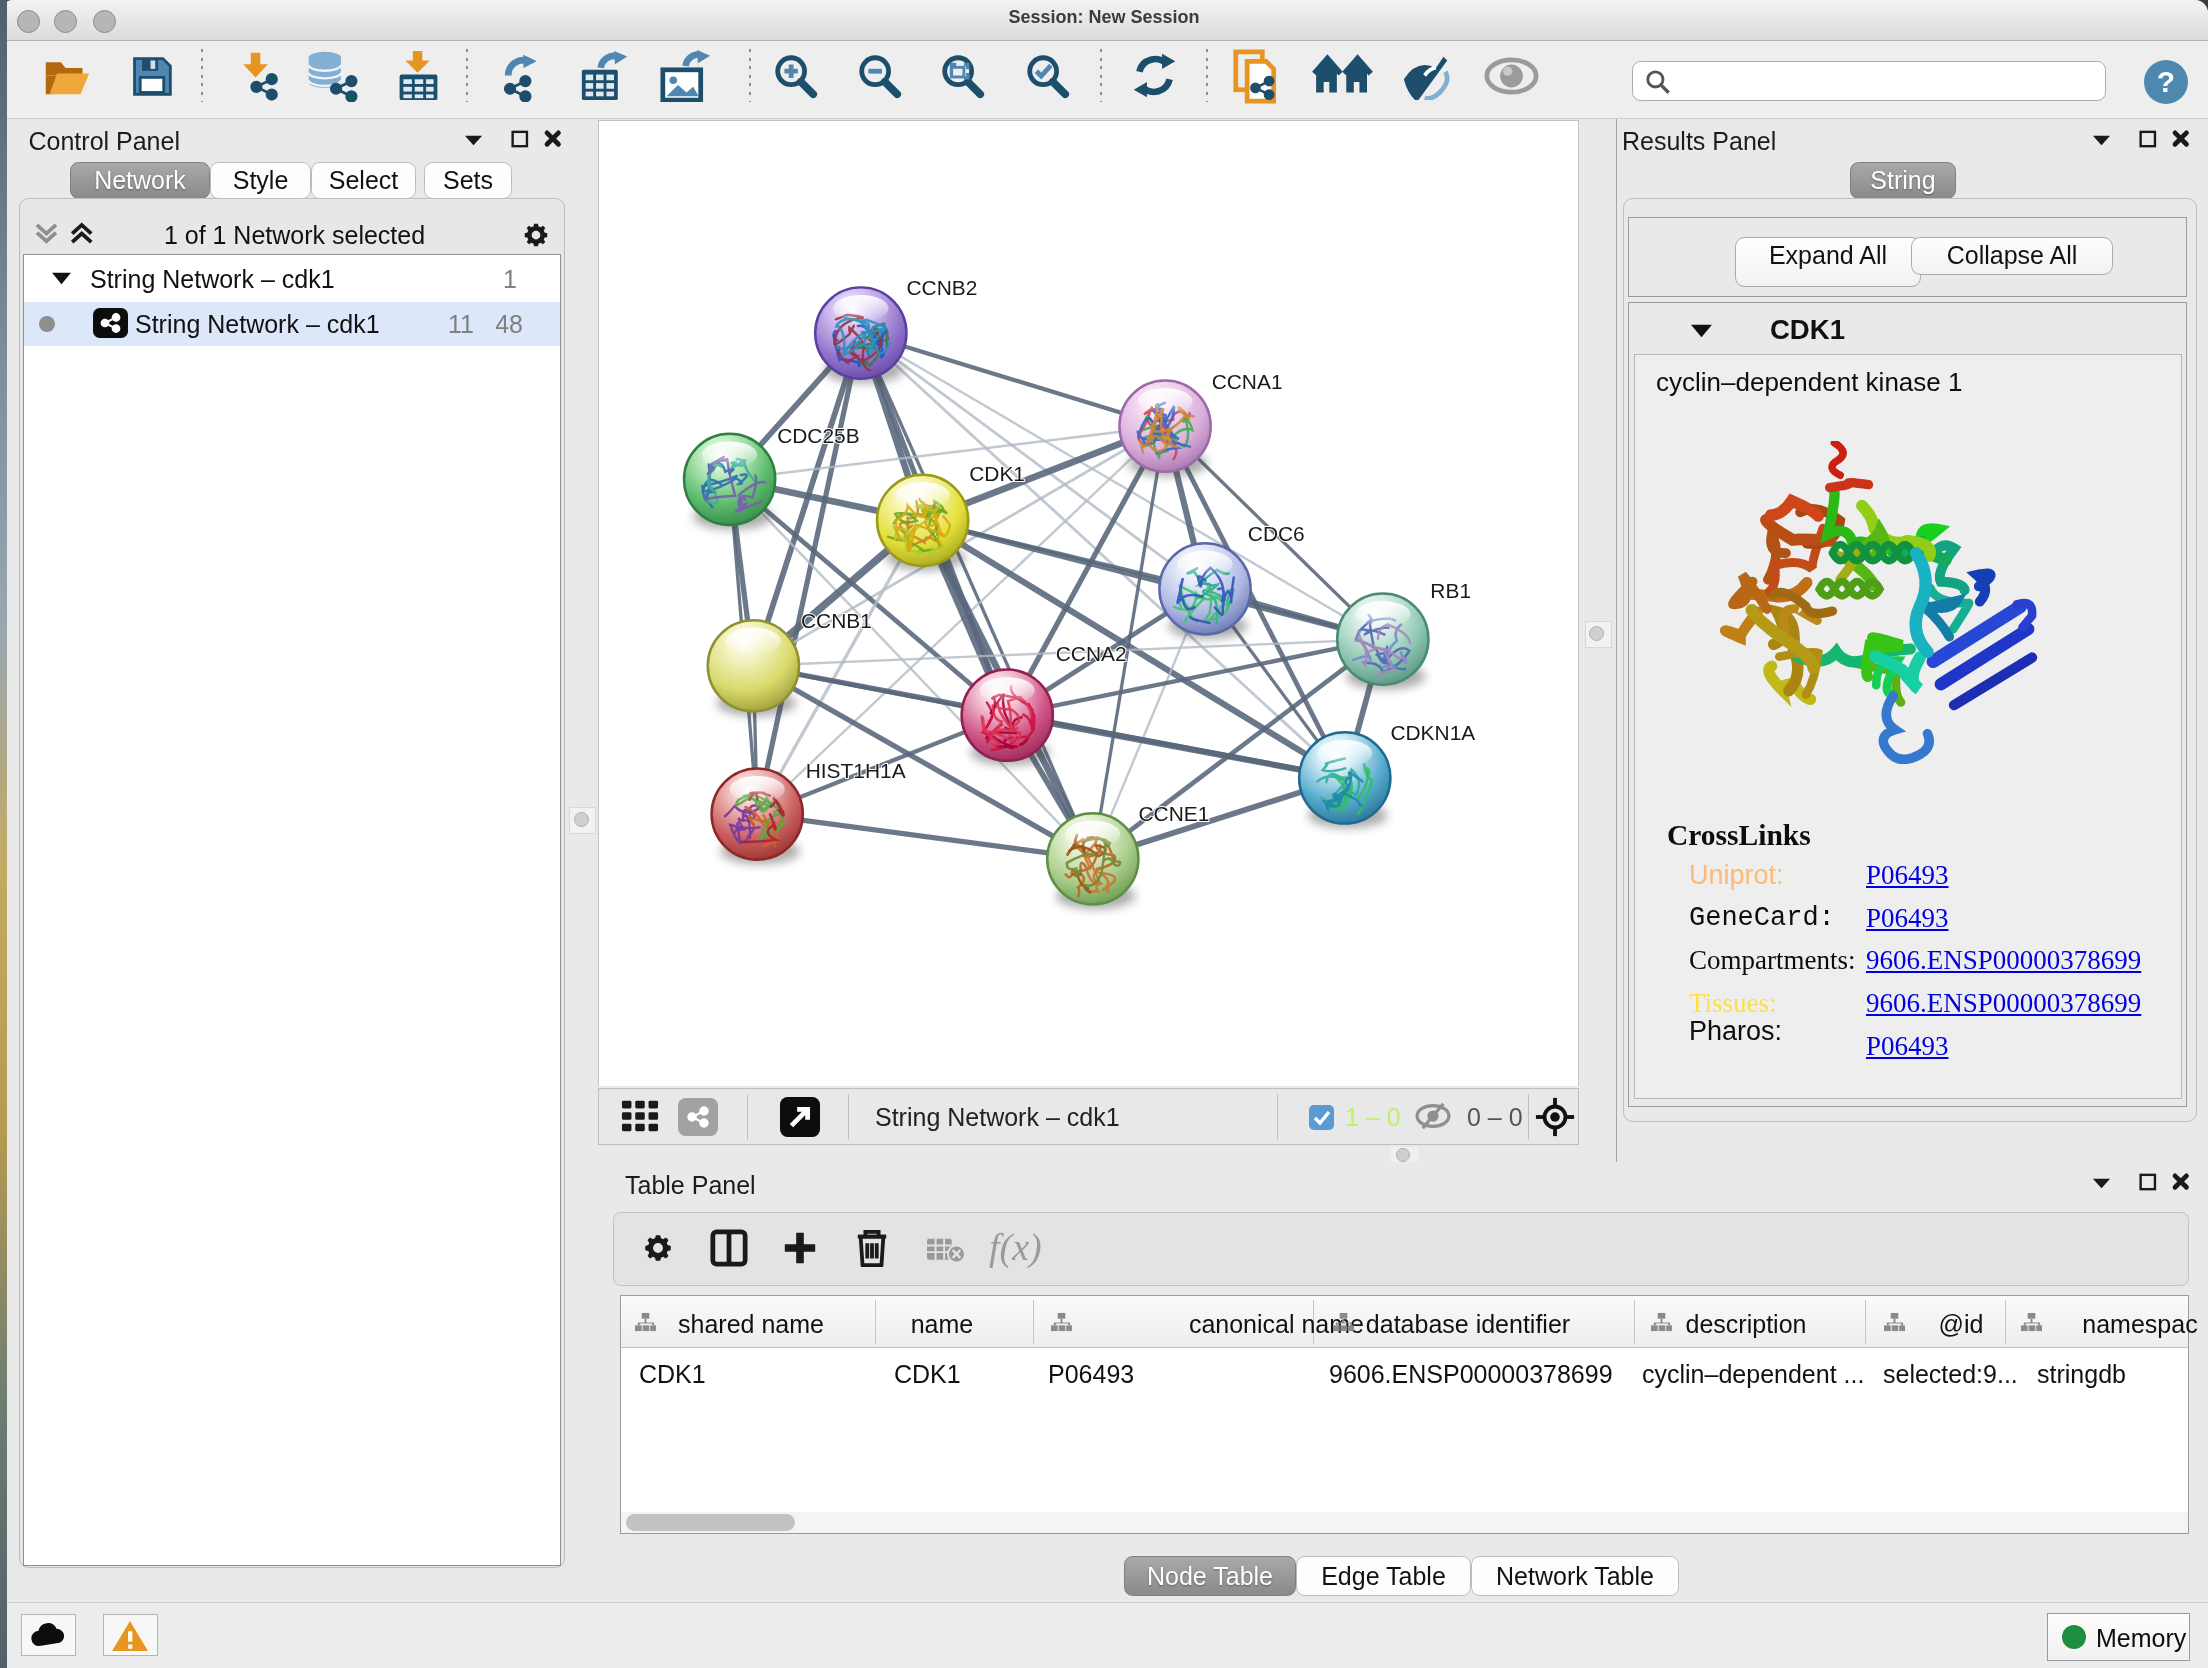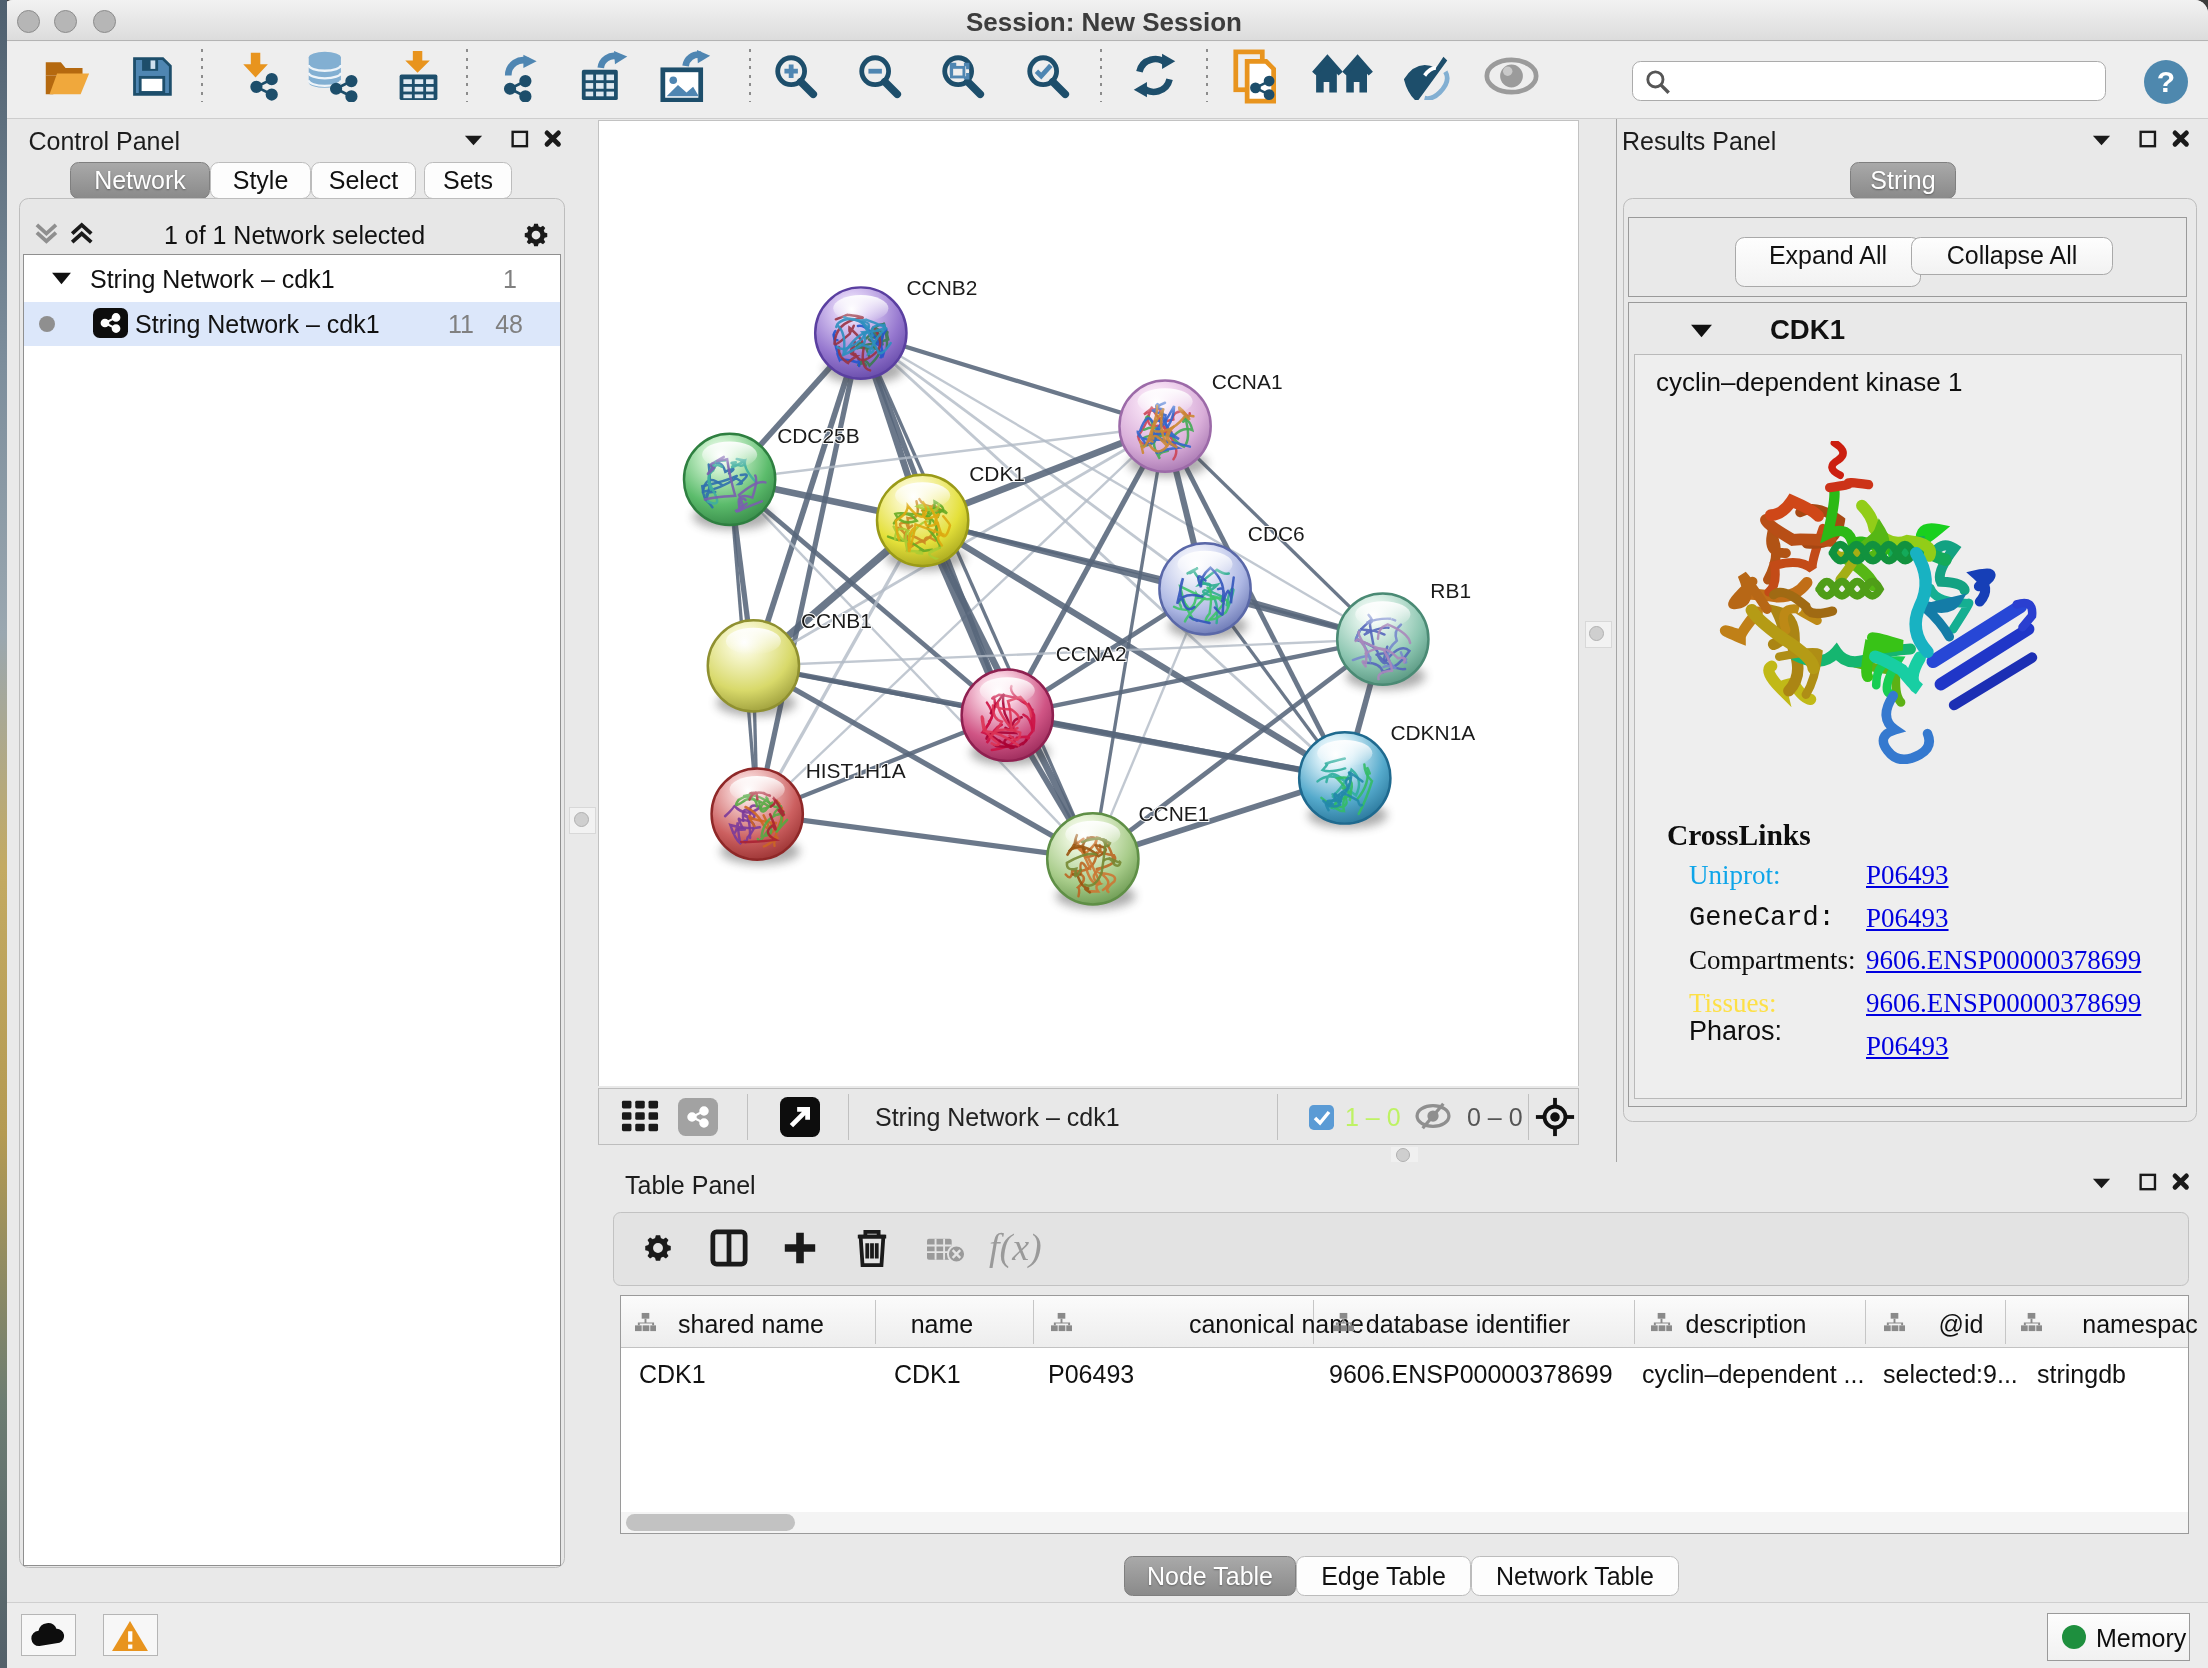--- a/index.html
+++ b/index.html
@@ -1,18 +1,18 @@
 <!DOCTYPE html>
 <html style="font-size:15px"><head><meta charset="utf-8"><style>*{margin:0;padding:0;box-sizing:border-box}html,body{width:2208px;height:1668px;overflow:hidden;background:#3c3c3c;font-family:"Liberation Sans",sans-serif;-webkit-font-smoothing:antialiased}.abs{position:absolute}.panel-title{font-size:25px;color:#1c1c1c}.tab{position:absolute;height:37px;border-radius:8.6px;border:1px solid #bcbcbc;background:#fdfdfd;color:#111;font-size:25px;text-align:center;line-height:35px}.tab.sel{background:linear-gradient(#a9a9a9,#8a8a8a);color:#fff;border-color:#7f7f7f;text-shadow:0 1px 1.9px rgba(0,0,0,.35)}.gbtn{position:absolute;background:linear-gradient(#fefefe,#f2f2f2);border:1.9px solid #a9a9a9;border-radius:9.5px;font-size:25px;color:#111;text-align:center}</style></head><body>
 <div class="abs" style="left:0;top:0;width:2208px;height:1668px;background:#ececec;border-radius:13.3px 13.3px 0 0"></div>
 <div class="abs" style="left:0;top:0;width:2208px;height:41px;background:linear-gradient(#f2f2f2,#dcdcdc);border-bottom:1px solid #b4b4b4;border-radius:13.3px 13.3px 0 0"></div>
 <div class="abs" style="left:17px;top:9.5px;width:23px;height:23px;border-radius:50%;background:#b6b6b6;border:1.4px solid #8c8c8c"></div>
 <div class="abs" style="left:54px;top:9.5px;width:23px;height:23px;border-radius:50%;background:#b6b6b6;border:1.4px solid #8c8c8c"></div>
 <div class="abs" style="left:93px;top:9.5px;width:23px;height:23px;border-radius:50%;background:#b6b6b6;border:1.4px solid #8c8c8c"></div>
-<div class="abs" style="left:0;top:6.7px;width:2208px;text-align:center;font-size:26px;font-weight:600;color:#3c3c3c">Session: New Session</div>
+<div class="abs" style="left:0;top:6.7px;width:2208px;text-align:center;font-size:18px;font-weight:600;color:#3c3c3c">Session: New Session</div>
 <div class="abs" style="left:0;top:42px;width:2208px;height:77px;background:#eeeeee;border-bottom:1px solid #cdcdcd"></div>
 <svg style="position:absolute;left:40px;top:51px" width="53" height="49" viewBox="0 0 56 52" xmlns="http://www.w3.org/2000/svg">
     <path d="M6 12 h16 l5 6 h18 v8 h-39 z" fill="#b5690f"></path>
     <path d="M6 12 v34 l8 0 4-20 h-12 z" fill="#b5690f"></path>
     <path d="M10 46 l8-22 h34 l-9 22 z" fill="#f0a83c"></path>
   </svg>
 <svg style="position:absolute;left:127px;top:51px" width="49" height="49" viewBox="0 0 52 52" xmlns="http://www.w3.org/2000/svg">
     <path d="M8 8 h30 l8 8 v30 h-38 z" fill="#4f86b2" stroke="#1d4e6b" stroke-width="3"></path>
     <rect x="16" y="8" width="17" height="13" fill="#1d4e6b"></rect>
     <rect x="25" y="10" width="5" height="9" fill="#cfe0ee"></rect>
@@ -691,21 +691,21 @@
       <path d="M152 2 q16 10 4 18 q-14 8 2 16" fill="none" stroke="#cc1f10" stroke-width="8" stroke-linecap="round" stroke-opacity="1.0"></path>
       <path d="M256 232 L348 174" fill="none" stroke="#2747d6" stroke-width="14" stroke-linecap="round" stroke-opacity="1.0"></path>
       <path d="M264 256 L356 198" fill="none" stroke="#2036c8" stroke-width="13" stroke-linecap="round" stroke-opacity="1.0"></path>
       <path d="M278 278 L360 228" fill="none" stroke="#1c2fb4" stroke-width="11" stroke-linecap="round" stroke-opacity="1.0"></path>
       <path d="M344 172 q18 -6 16 12 l-10 12" fill="none" stroke="#2a3fd0" stroke-width="9" stroke-linecap="round" stroke-opacity="1.0"></path>
       <path d="M238 118 q18 28 4 56 q-12 26 8 48" fill="none" stroke="#18b2c2" stroke-width="13" stroke-linecap="round" stroke-opacity="1.0"></path>
       <path d="M214 268 q-16 24 2 36 q-20 6 -8 22 q12 16 34 4 q14 -8 8 -22" fill="none" stroke="#3579cf" stroke-width="10" stroke-linecap="round" stroke-opacity="1.0"></path>
     </svg>
     <div class="abs" style="left:32px;top:464px;font-family:'Liberation Serif',serif;font-size:29.5px;font-weight:bold;color:#0d0d0d">CrossLinks</div>
   </div>
-<div class="abs" style="left:1689px;top:860px;font-family:Liberation Serif, serif;font-size:27px;color:#0ea5e9">Uniprot:</div>
+<div class="abs" style="left:1689px;top:860px;font-family:Liberation Sans, sans-serif;font-size:27px;color:#fdba74">Uniprot:</div>
 <div class="abs" style="left:1866px;top:860px;font-family:'Liberation Serif',serif;font-size:27px;color:#0000e0;text-decoration:underline">P06493</div>
 <div class="abs" style="left:1689px;top:903px;font-family:Liberation Mono, monospace;font-size:27px;color:#0d0d0d">GeneCard:</div>
 <div class="abs" style="left:1866px;top:903px;font-family:'Liberation Serif',serif;font-size:27px;color:#0000e0;text-decoration:underline">P06493</div>
 <div class="abs" style="left:1689px;top:945px;font-family:'Liberation Serif',serif;font-size:27px;color:#0d0d0d">Compartments:</div>
 <div class="abs" style="left:1866px;top:945px;font-family:'Liberation Serif',serif;font-size:27px;color:#0000e0;text-decoration:underline">9606.ENSP00000378699</div>
 <div class="abs" style="left:1689px;top:988px;font-family:'Liberation Serif',serif;font-size:27px;color:#fde047">Tissues:</div>
 <div class="abs" style="left:1866px;top:988px;font-family:'Liberation Serif',serif;font-size:27px;color:#0000e0;text-decoration:underline">9606.ENSP00000378699</div>
 <div class="abs" style="left:1689px;top:1016px;font-family:Liberation Sans, sans-serif;font-size:27px;color:#0d0d0d">Pharos:</div>
 <div class="abs" style="left:1866px;top:1031px;font-family:'Liberation Serif',serif;font-size:27px;color:#0000e0;text-decoration:underline">P06493</div>
 <div class="abs panel-title" style="left:625px;top:1171px">Table Panel</div>

